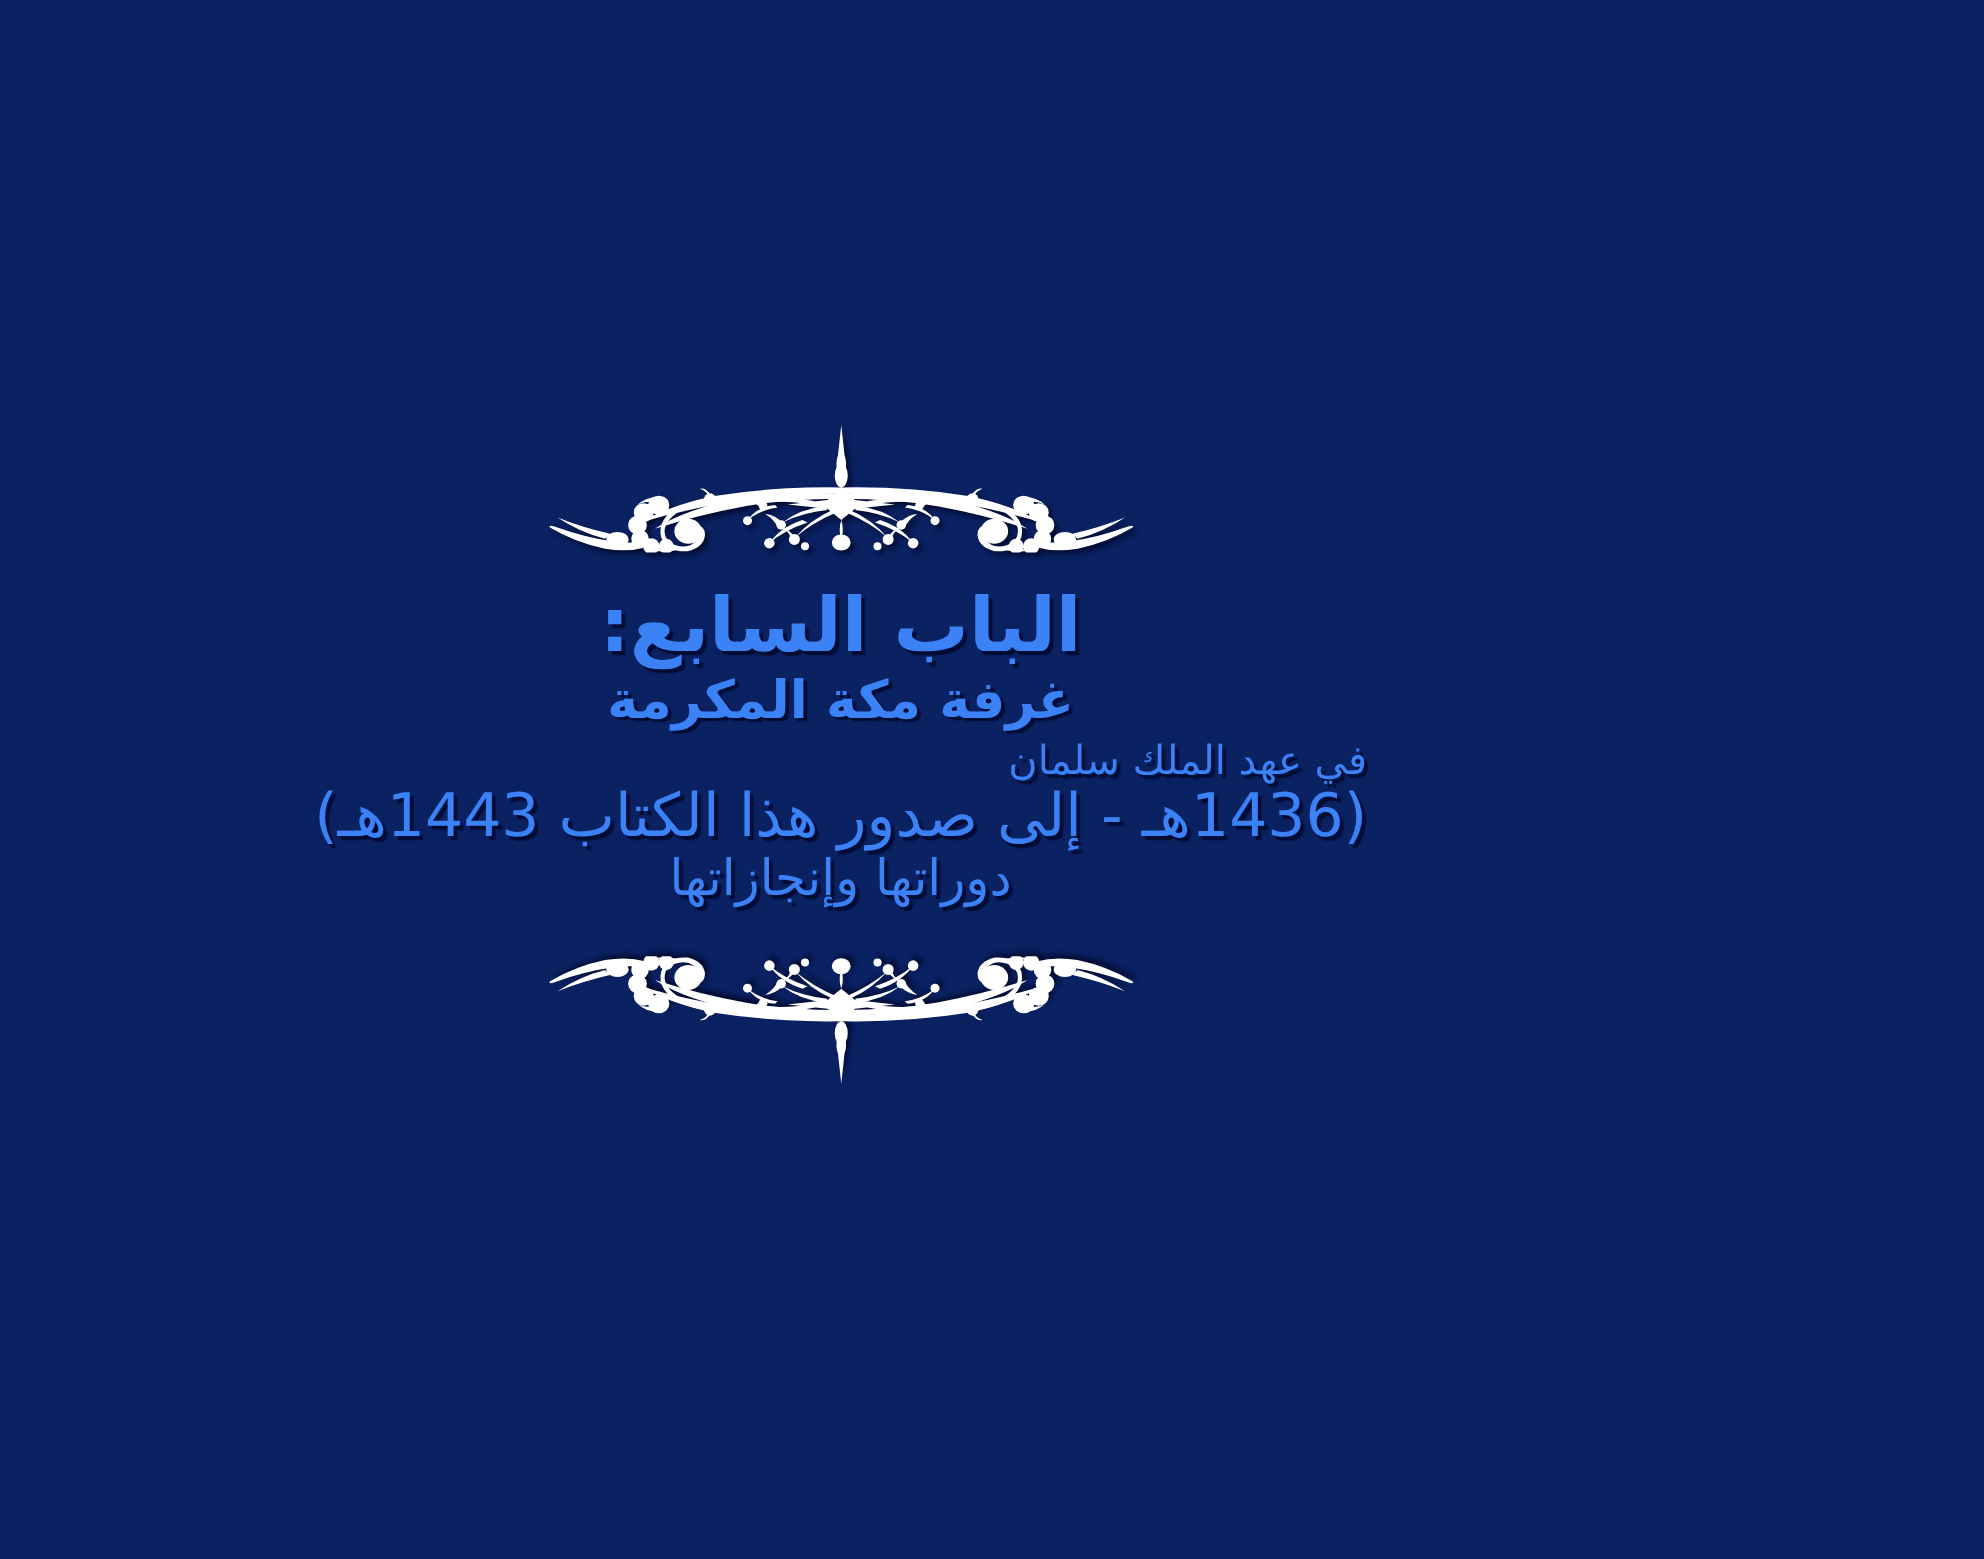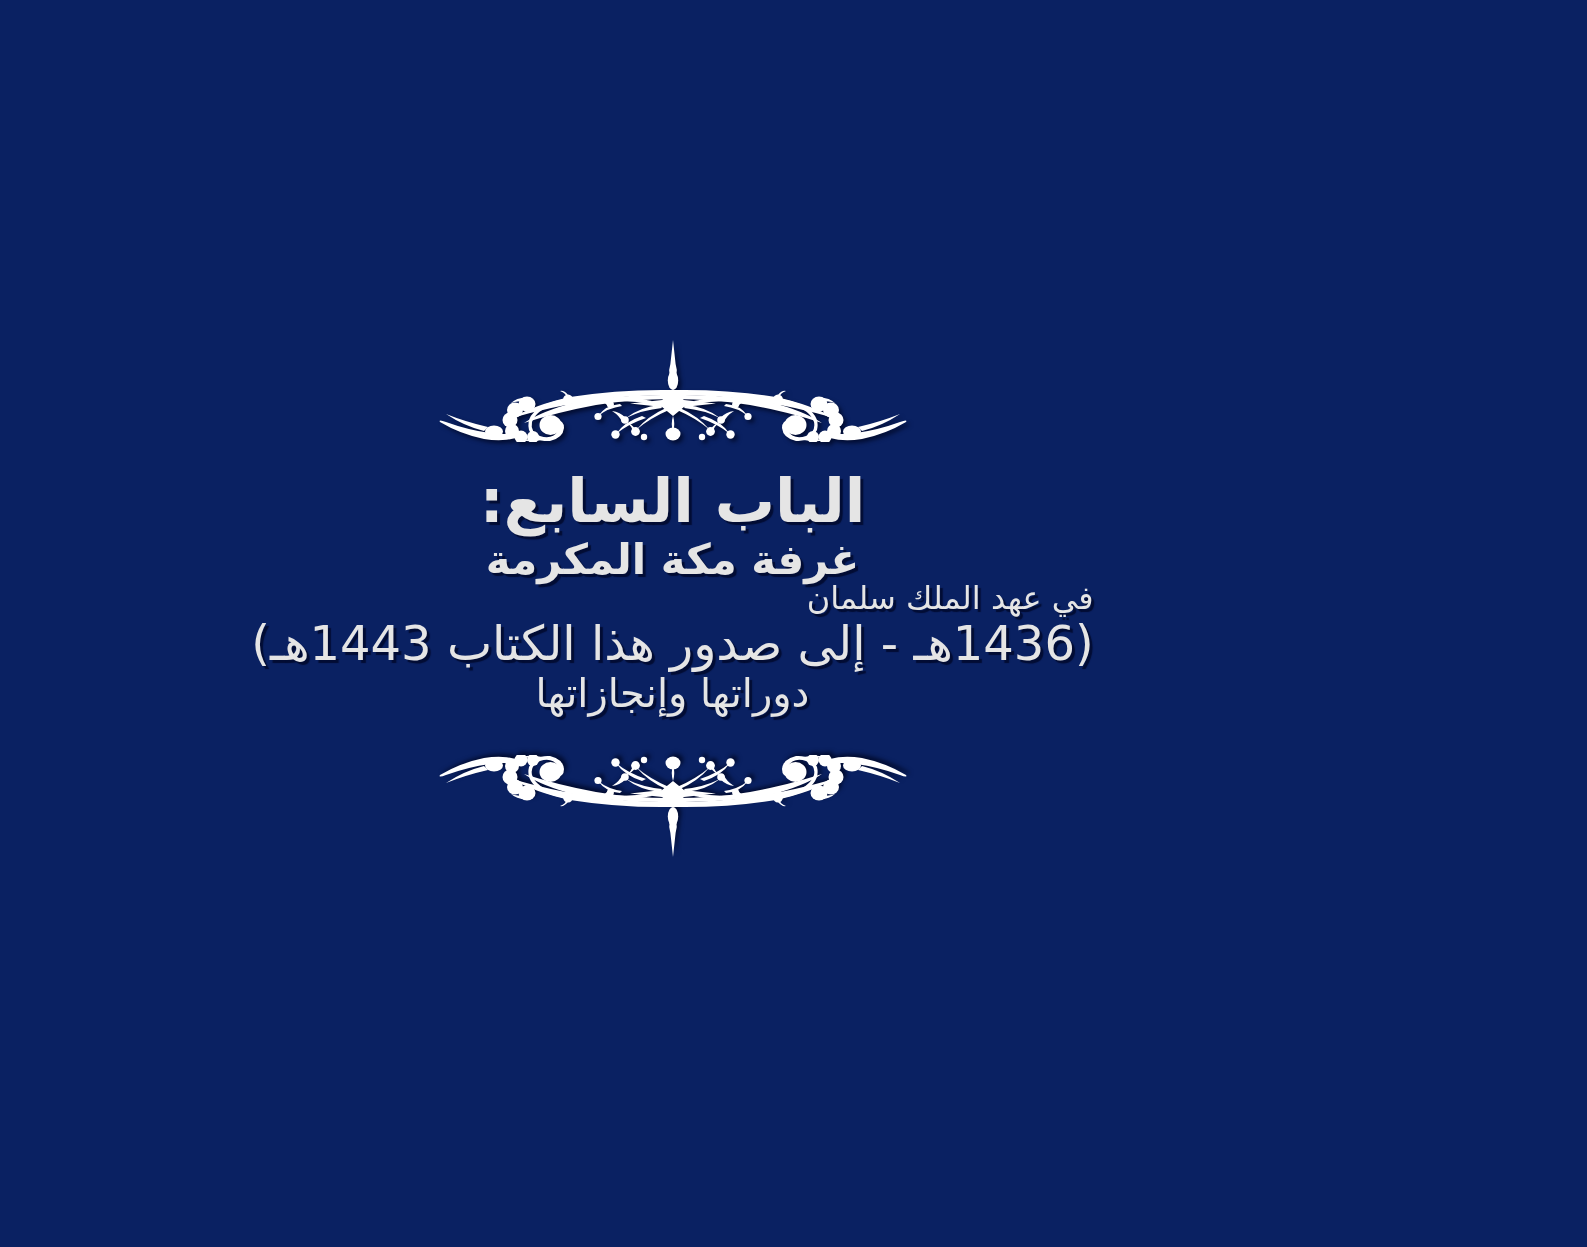--- a/index.html
+++ b/index.html
@@ -51,35 +51,35 @@
   }
   #ornament-bottom {
     margin-top: 40px;
     transform: scaleY(-1);
   }
 
   
   #title-block {
     margin-top: 28px;
     text-align: center;
-    color: #e5e5e5;
+    color: #3b82f6;
     line-height: 1.04;
     text-shadow: 3px 3px 1px rgba(2, 12, 50, 0.95);
     direction: rtl;
   }
   .line-main {
     font-size: 60px;
     font-weight: bold;
     letter-spacing: 0px;
     margin-bottom: 6px;
   }
   .line-sub {
     font-size: 42px;
     font-weight: bold;
-    margin-bottom: 0;
+    margin-bottom: 10px;
   }
   .line-body {
     font-size: 32px;
     font-weight: normal;
     margin-bottom: 4px;
     text-align: right;
   }
   .line-dates {
     font-size: 48px;
     font-weight: normal;

